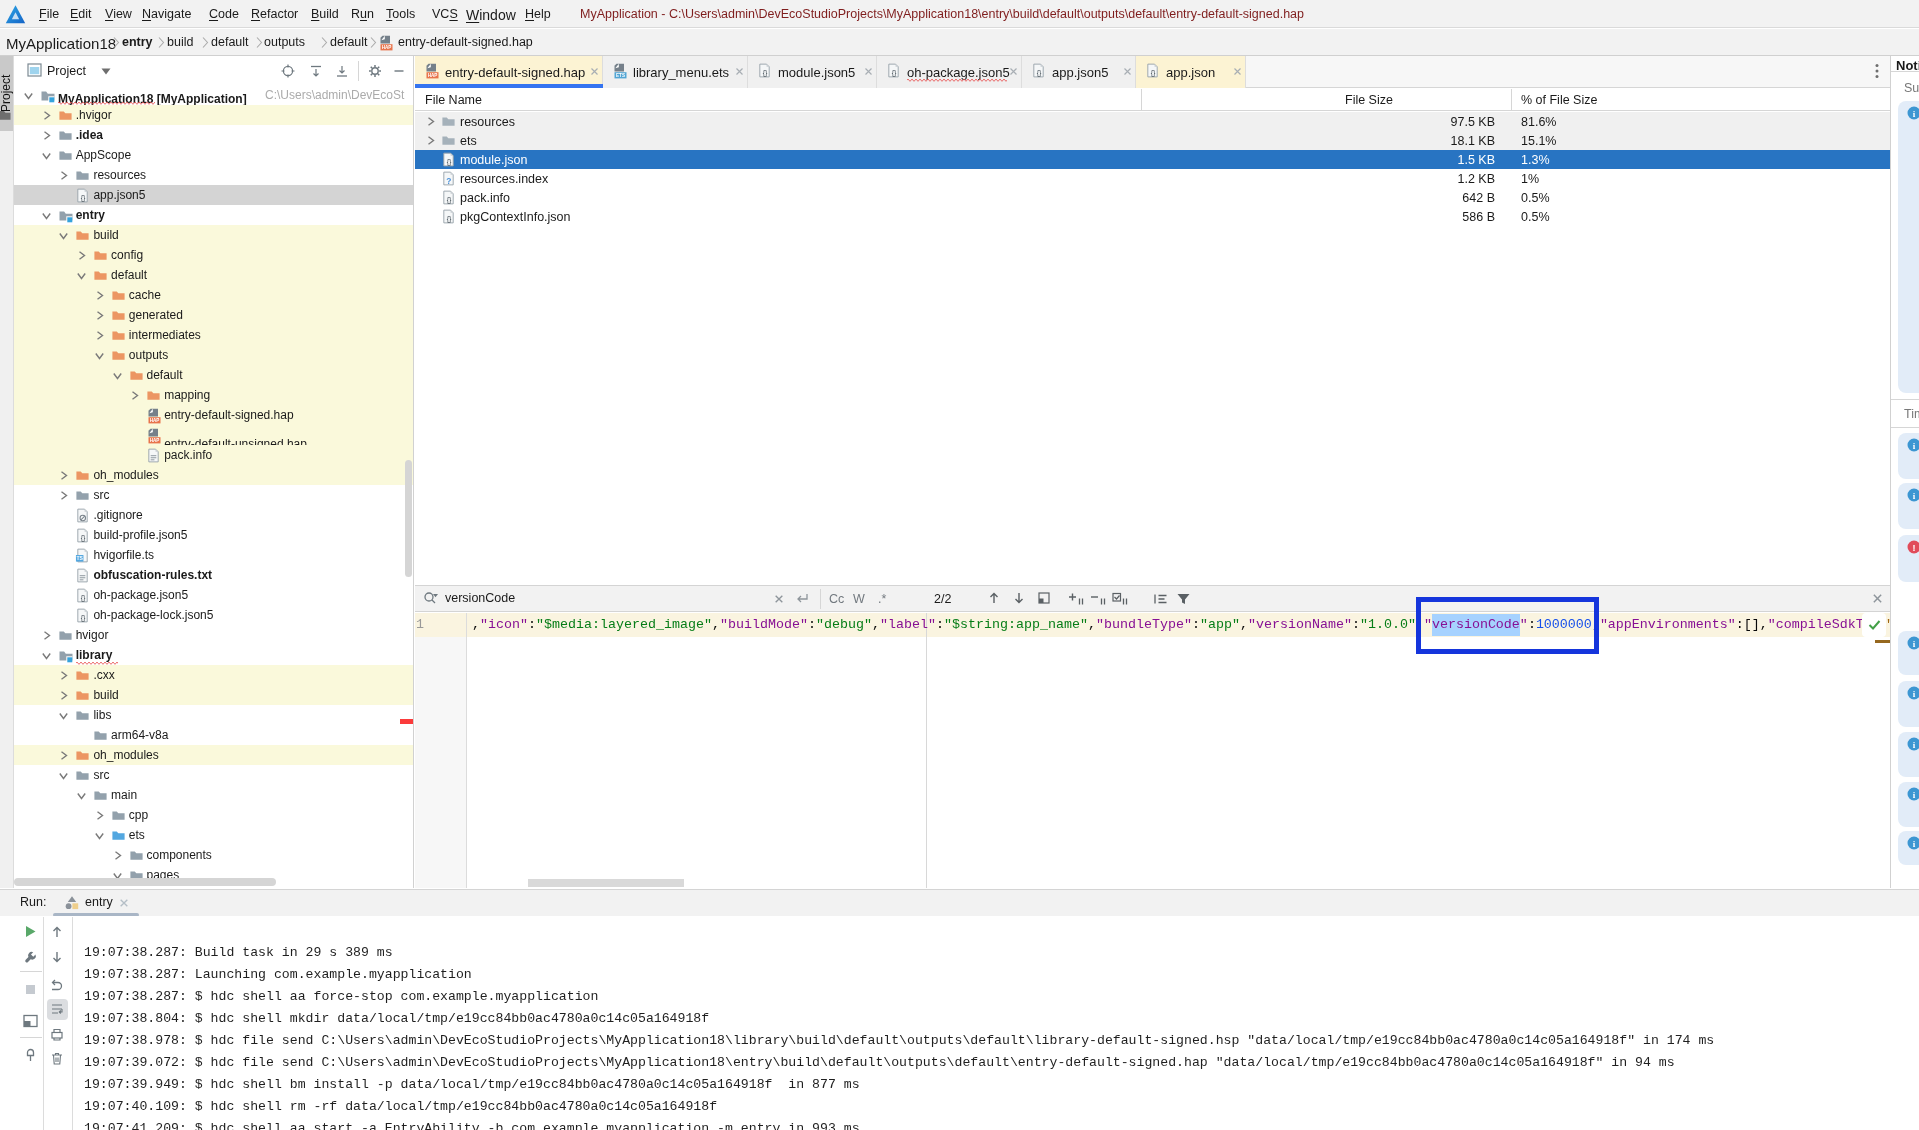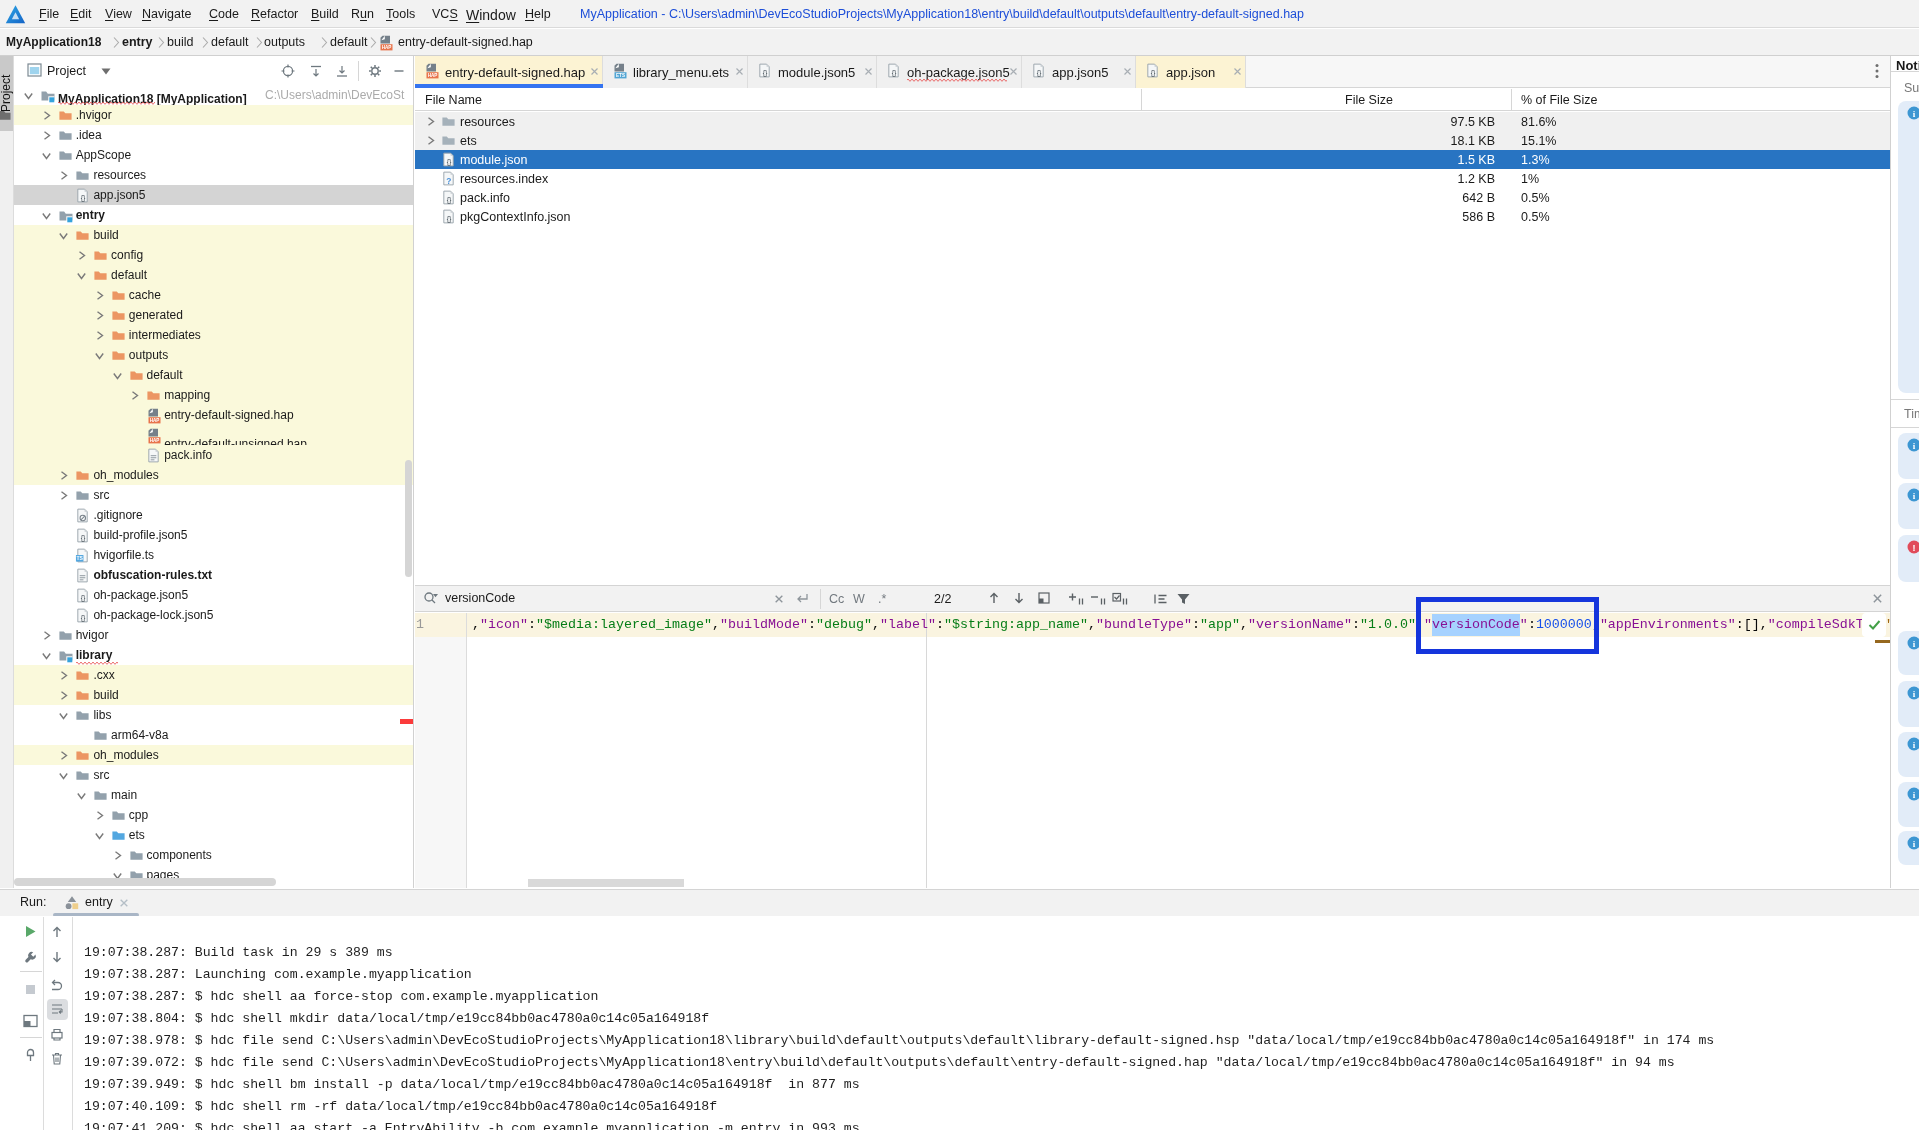--- a/index.html
+++ b/index.html
@@ -22,23 +22,23 @@
 <div class="abs" style="left:105px;top:7px;font-size:12.5px"><u>V</u>iew</div>
 <div class="abs" style="left:142px;top:7px;font-size:12.5px"><u>N</u>avigate</div>
 <div class="abs" style="left:209px;top:7px;font-size:12.5px"><u>C</u>ode</div>
 <div class="abs" style="left:251px;top:7px;font-size:12.5px"><u>R</u>efactor</div>
 <div class="abs" style="left:311px;top:7px;font-size:12.5px"><u>B</u>uild</div>
 <div class="abs" style="left:351px;top:7px;font-size:12.5px">R<u>u</u>n</div>
 <div class="abs" style="left:386px;top:7px;font-size:12.5px"><u>T</u>ools</div>
 <div class="abs" style="left:432px;top:7px;font-size:12.5px">VC<u>S</u></div>
 <div class="abs" style="left:466px;top:7px;font-size:14px"><u>W</u>indow</div>
 <div class="abs" style="left:525px;top:7px;font-size:12.5px"><u>H</u>elp</div>
-<div class="abs" style="left:580px;top:7px;font-size:12.5px;color:#1d4ed8">MyApplication - C:\Users\admin\DevEcoStudioProjects\MyApplication18\entry\build\default\outputs\default\entry-default-signed.hap</div>
+<div class="abs" style="left:580px;top:7px;font-size:12.5px;color:#7f1d1d">MyApplication - C:\Users\admin\DevEcoStudioProjects\MyApplication18\entry\build\default\outputs\default\entry-default-signed.hap</div>
 <div class="abs" style="left:0;top:29px;width:1919px;height:27px;background:#F2F2F2;border-bottom:1px solid #D0D0D0"></div>
-<div class="abs" style="left:6px;top:35px;font-size:12px;font-weight:bold">MyApplication18</div>
+<div class="abs" style="left:6px;top:35px;font-size:15px;font-weight:normal">MyApplication18</div>
 <div class="abs" style="left:122px;top:35px;font-size:12.5px;font-weight:bold">entry</div>
 <div class="abs" style="left:167px;top:35px;font-size:12.5px;font-weight:normal">build</div>
 <div class="abs" style="left:211px;top:35px;font-size:12.5px;font-weight:normal">default</div>
 <div class="abs" style="left:264px;top:35px;font-size:12.5px;font-weight:normal">outputs</div>
 <div class="abs" style="left:330px;top:35px;font-size:12.5px;font-weight:normal">default</div>
 <svg style="position:absolute;left:112px;top:36px" width="9" height="13" viewBox="0 0 9 13">
     <polyline points="2,1.5 6.5,6.5 2,11.5" fill="none" stroke="#ABABAB" stroke-width="1.1"></polyline>
   </svg>
 <svg style="position:absolute;left:157px;top:36px" width="9" height="13" viewBox="0 0 9 13">
     <polyline points="2,1.5 6.5,6.5 2,11.5" fill="none" stroke="#ABABAB" stroke-width="1.1"></polyline>
@@ -124,21 +124,21 @@
     <svg style="position:absolute;left:43.7px;top:51.5px" width="15" height="15" viewBox="0 0 16 16">
       <path d="M1.5 3.6 h4.6 l1.7 2.1 h6.7 v6.8 h-13 z" fill="#EC9663"></path>
     </svg>
     <div class="abs" style="left:61.7px;top:52px;font-weight:normal;white-space:nowrap">.hvigor</div>
     <svg style="position:absolute;left:25.7px;top:72.5px" width="13" height="13" viewBox="0 0 13 13">
       <polyline points="4.5,2.8 9.5,6.5 4.5,10.2" fill="none" stroke="#7A7A7A" stroke-width="1.4"></polyline>
     </svg>
     <svg style="position:absolute;left:43.7px;top:71.5px" width="15" height="15" viewBox="0 0 16 16">
       <path d="M1.5 3.6 h4.6 l1.7 2.1 h6.7 v6.8 h-13 z" fill="#93A1AC"></path>
     </svg>
-    <div class="abs" style="left:61.7px;top:72px;font-weight:normal;white-space:nowrap">.idea</div>
+    <div class="abs" style="left:61.7px;top:72px;font-weight:bold;white-space:nowrap">.idea</div>
     <svg style="position:absolute;left:25.7px;top:92.5px" width="13" height="13" viewBox="0 0 13 13">
       <polyline points="2.8,4.5 6.5,9.5 10.2,4.5" fill="none" stroke="#7A7A7A" stroke-width="1.4"></polyline>
     </svg>
     <svg style="position:absolute;left:43.7px;top:91.5px" width="15" height="15" viewBox="0 0 16 16">
       <path d="M1.5 3.6 h4.6 l1.7 2.1 h6.7 v6.8 h-13 z" fill="#93A1AC"></path>
     </svg>
     <div class="abs" style="left:61.7px;top:92px;font-weight:normal;white-space:nowrap">AppScope</div>
     <svg style="position:absolute;left:43.4px;top:112.5px" width="13" height="13" viewBox="0 0 13 13">
       <polyline points="4.5,2.8 9.5,6.5 4.5,10.2" fill="none" stroke="#7A7A7A" stroke-width="1.4"></polyline>
     </svg>

